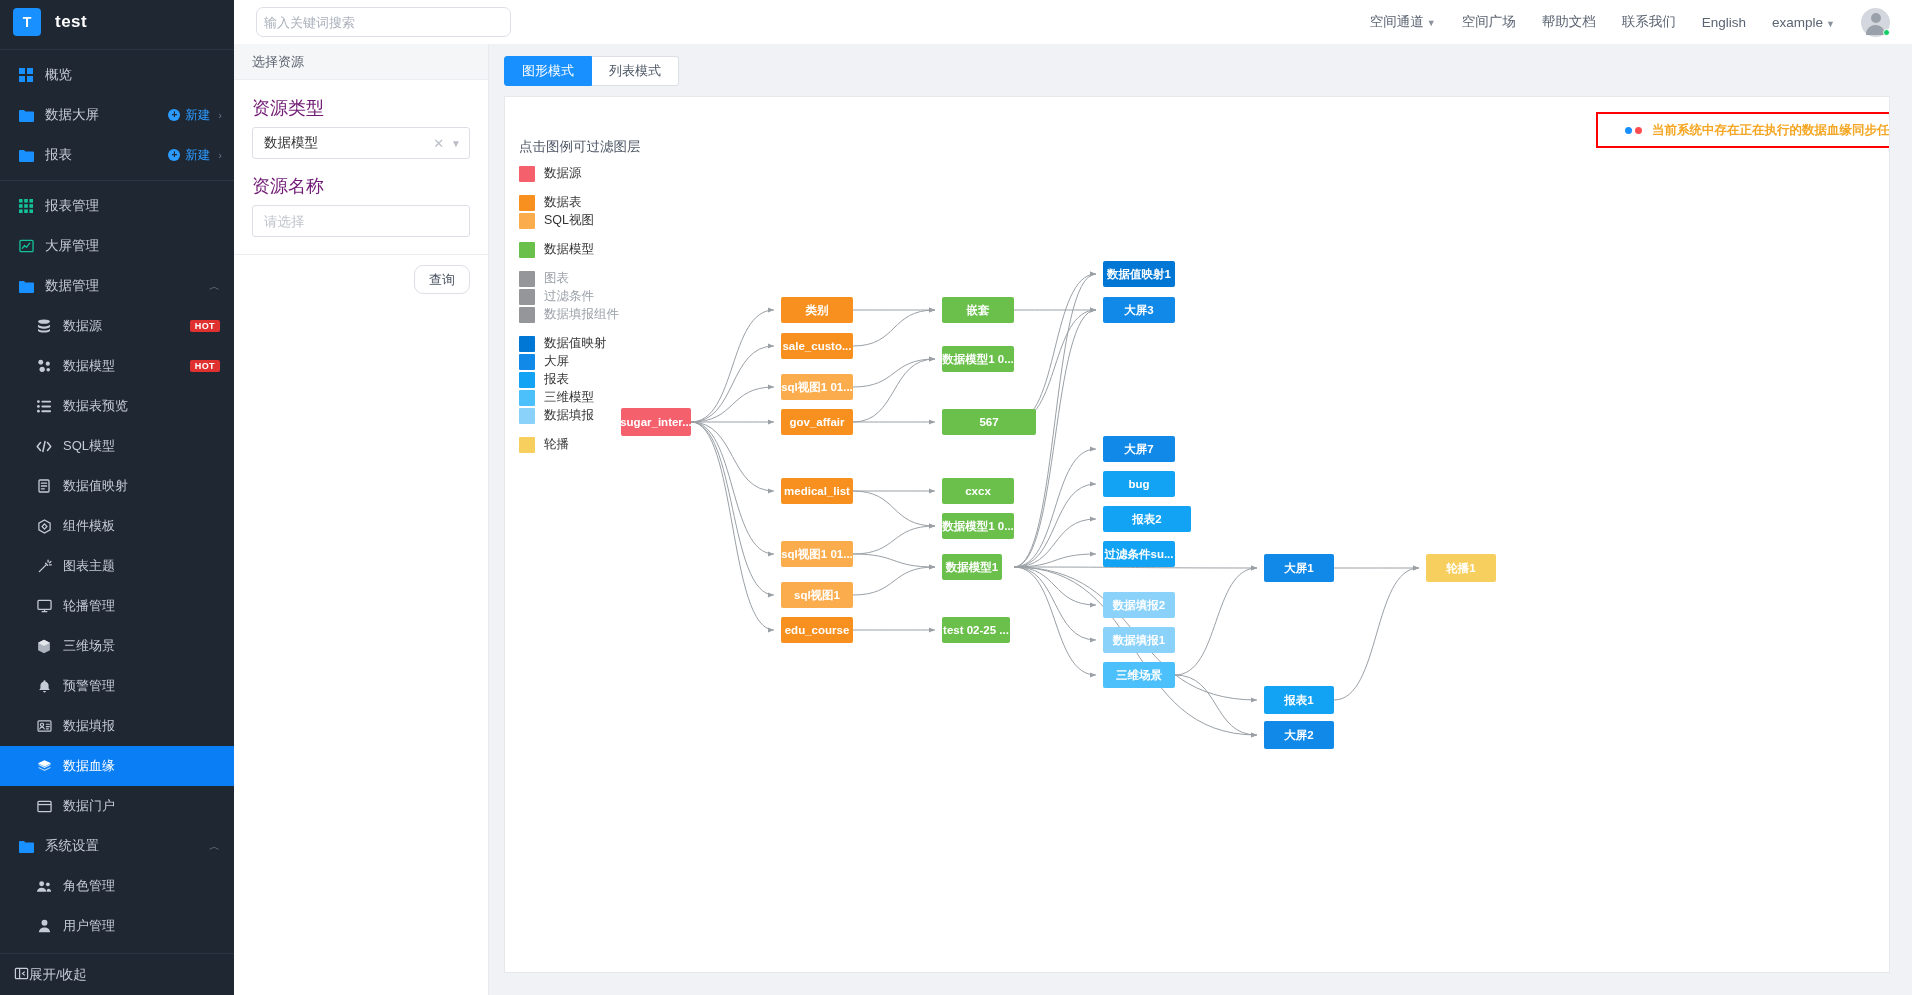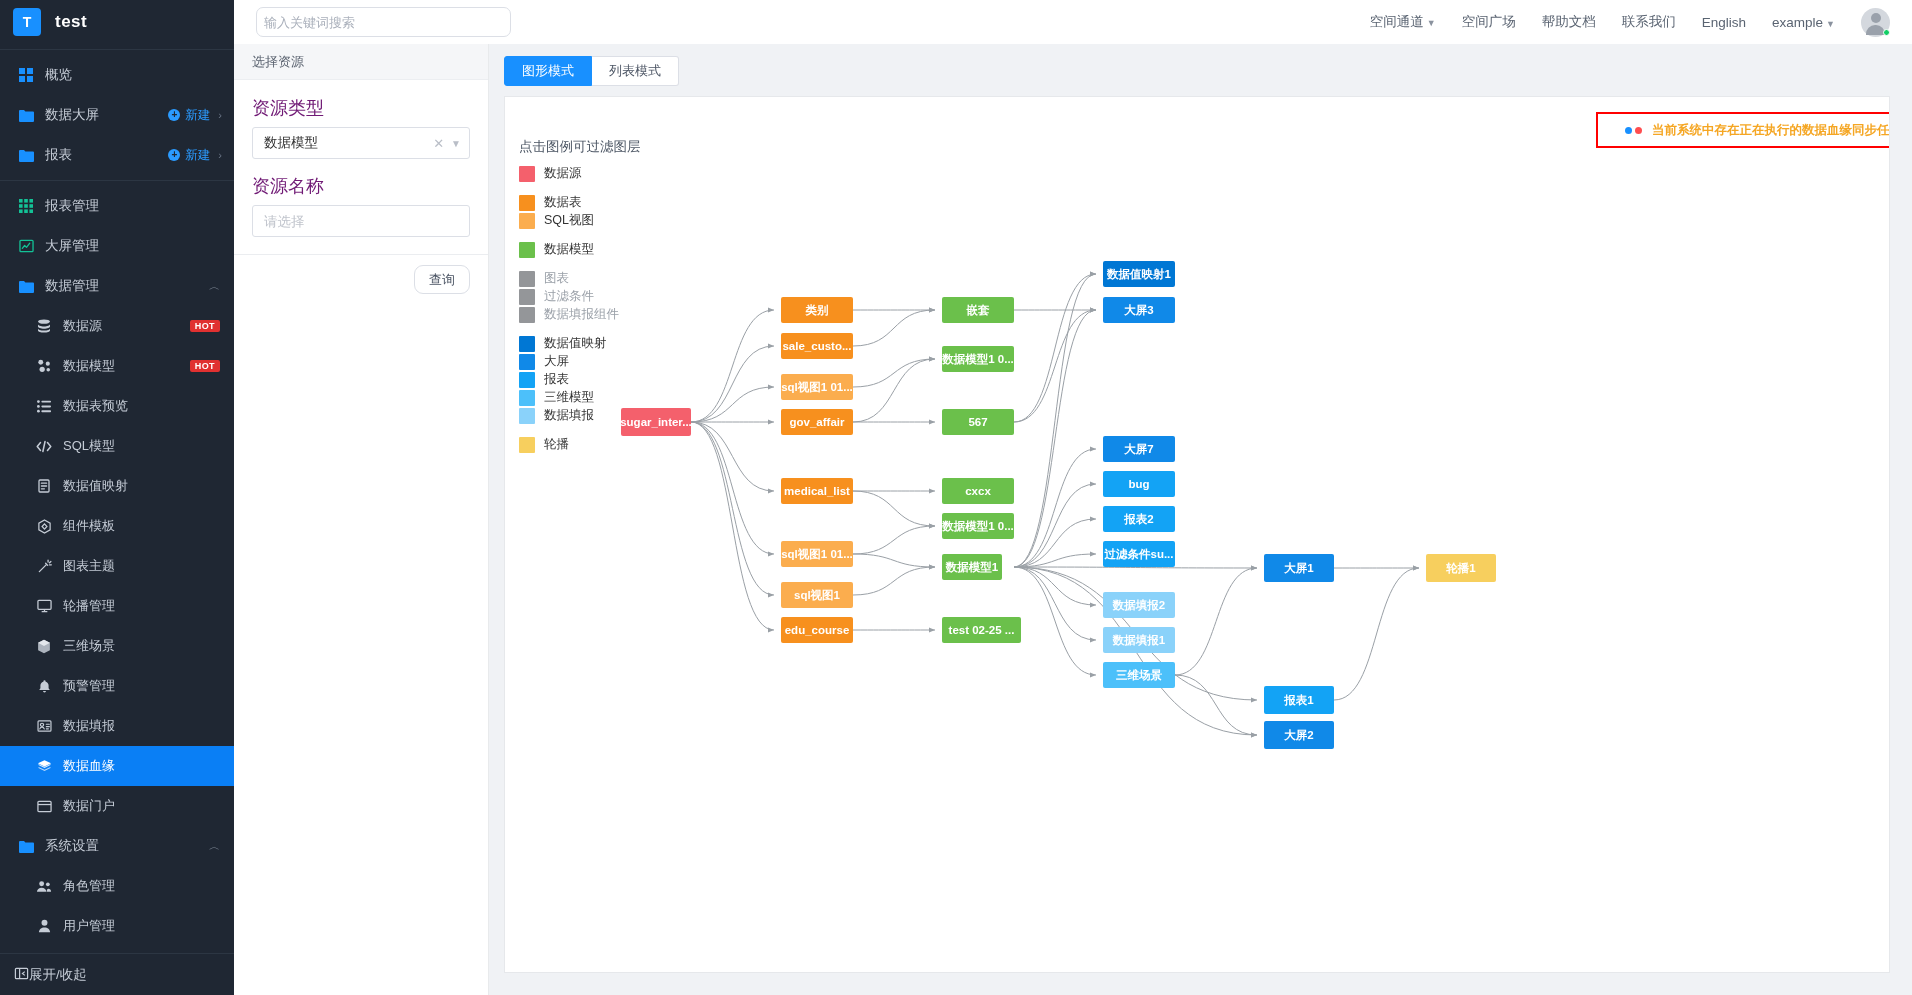--- a/index.html
+++ b/index.html
@@ -643,48 +643,48 @@
           </div>
           <div class="node" title="edu_course" style="left: 276px; top: 520px; width: 72px; height: 26px; background: rgb(247, 144, 30);">
             <span>edu_course</span>
           </div>
           <div class="node" title="嵌套" style="left: 437px; top: 200px; width: 72px; height: 26px; background: rgb(107, 192, 75);">
             <span>嵌套</span>
           </div>
           <div class="node" title="数据模型1 0..." style="left: 437px; top: 249px; width: 72px; height: 26px; background: rgb(107, 192, 75);">
             <span>数据模型1 0...</span>
           </div>
-          <div class="node" title="567" style="left: 437px; top: 312px; width: 72px; height: 26px; background: rgb(107, 192, 75);">
+          <div class="node" title="567" style="left: 437px; top: 312px; width: 94px; height: 26px; background: rgb(107, 192, 75);">
             <span>567</span>
           </div>
           <div class="node" title="cxcx" style="left: 437px; top: 381px; width: 72px; height: 26px; background: rgb(107, 192, 75);">
             <span>cxcx</span>
           </div>
           <div class="node" title="数据模型1 0..." style="left: 437px; top: 416px; width: 72px; height: 26px; background: rgb(107, 192, 75);">
             <span>数据模型1 0...</span>
           </div>
           <div class="node" title="数据模型1" style="left: 437px; top: 457px; width: 60px; height: 26px; background: rgb(107, 192, 75);">
             <span>数据模型1</span>
           </div>
-          <div class="node" title="test 02-25 ..." style="left: 437px; top: 520px; width: 79px; height: 26px; background: rgb(107, 192, 75);">
+          <div class="node" title="test 02-25 ..." style="left: 437px; top: 520px; width: 68px; height: 26px; background: rgb(107, 192, 75);">
             <span>test 02-25 ...</span>
           </div>
           <div class="node" title="数据值映射1" style="left: 598px; top: 164px; width: 72px; height: 26px; background: rgb(0, 119, 212);">
             <span>数据值映射1</span>
           </div>
           <div class="node" title="大屏3" style="left: 598px; top: 200px; width: 72px; height: 26px; background: rgb(16, 137, 232);">
             <span>大屏3</span>
           </div>
           <div class="node" title="大屏7" style="left: 598px; top: 339px; width: 72px; height: 26px; background: rgb(16, 137, 232);">
             <span>大屏7</span>
           </div>
           <div class="node" title="bug" style="left: 598px; top: 374px; width: 72px; height: 26px; background: rgb(19, 163, 245);">
             <span>bug</span>
           </div>
-          <div class="node" title="报表2" style="left: 598px; top: 409px; width: 72px; height: 26px; background: rgb(19, 163, 245);">
+          <div class="node" title="报表2" style="left: 598px; top: 409px; width: 88px; height: 26px; background: rgb(19, 163, 245);">
             <span>报表2</span>
           </div>
           <div class="node" title="过滤条件su..." style="left: 598px; top: 444px; width: 72px; height: 26px; background: rgb(19, 163, 245);">
             <span>过滤条件su...</span>
           </div>
           <div class="node" title="数据填报2" style="left: 598px; top: 495px; width: 72px; height: 26px; background: rgb(138, 210, 250);">
             <span>数据填报2</span>
           </div>
           <div class="node" title="数据填报1" style="left: 598px; top: 530px; width: 72px; height: 26px; background: rgb(138, 210, 250);">
             <span>数据填报1</span>

